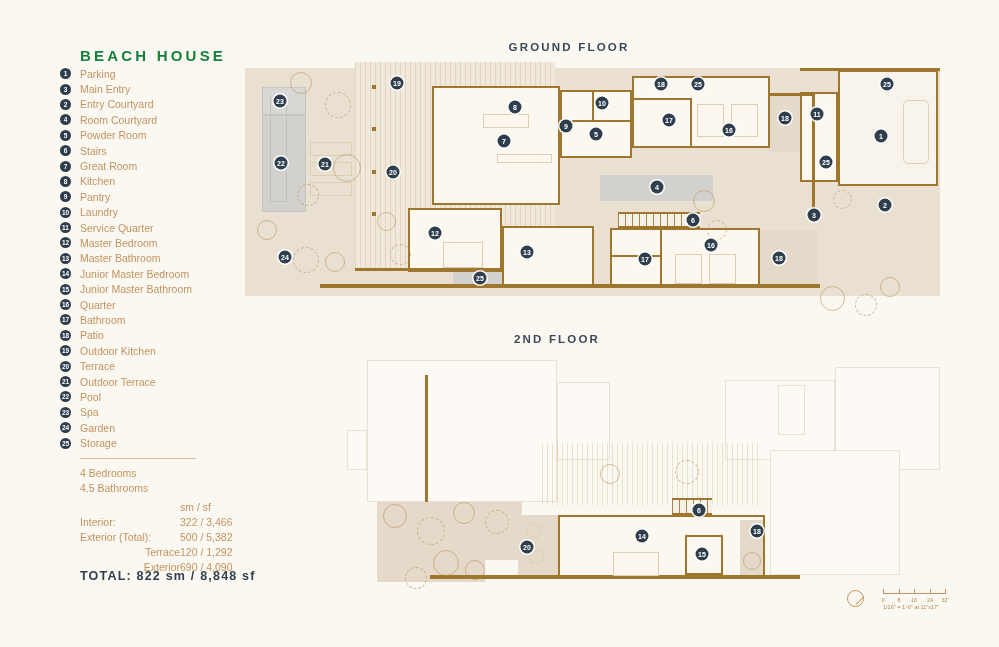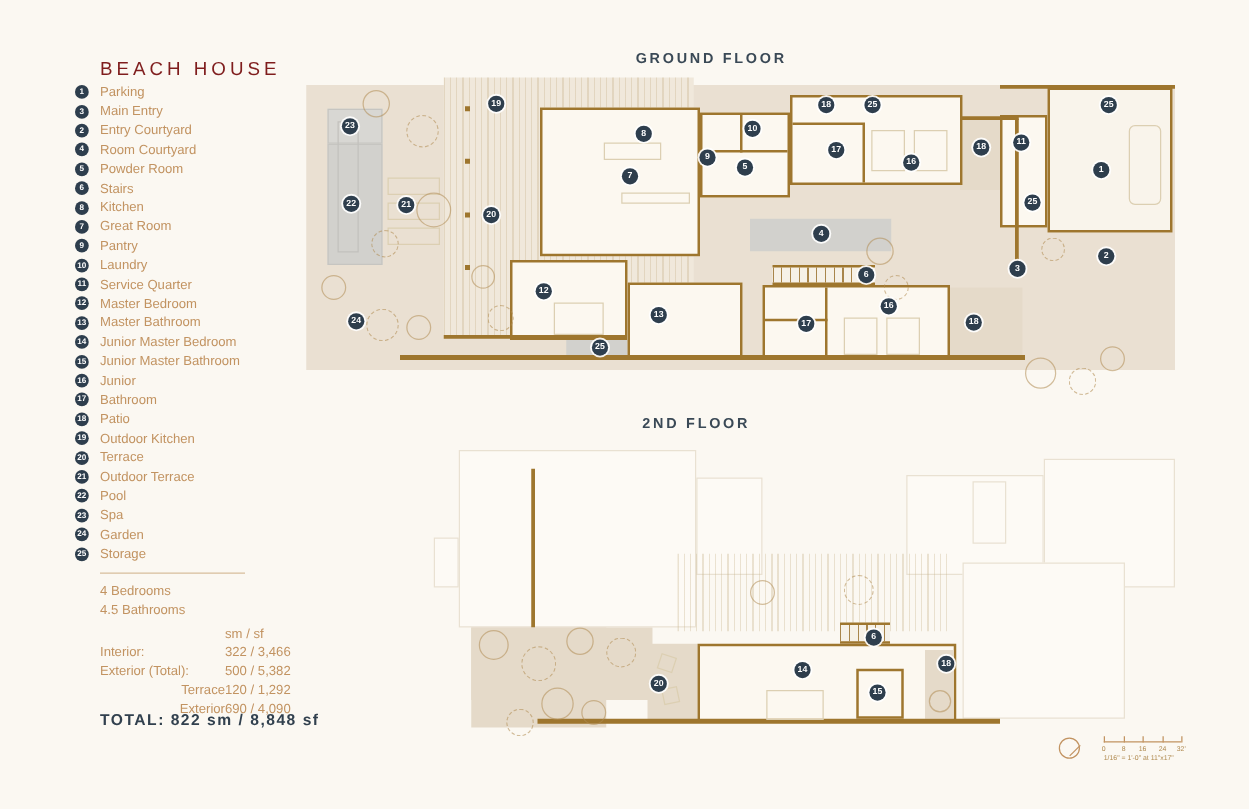--- a/index.html
+++ b/index.html
@@ -7,22 +7,22 @@
   body {
     font-family:"Liberation Sans", sans-serif;
     background:#FBF8F2;
     position:relative;
     overflow:hidden;
   }
   .abs { position:absolute; }
 
   
   #page-title {
-    left:80px; top:47px; font-size:15px; font-weight:normal;
-    letter-spacing:3.2px; color:#7f1d1d;
+    left:80px; top:47px; font-size:15px; font-weight:bold;
+    letter-spacing:3.2px; color:#15803d;
   }
   #legend { left:60px; top:66px; width:200px; }
   .legend-row { display:flex; align-items:center; height:15.4px; }
   .legend-num {
     width:11px; height:11px; border-radius:50%; background:#2E3E4D;
     color:#fff; font-size:6.5px; font-weight:bold; flex:0 0 11px;
     display:flex; align-items:center; justify-content:center; margin-right:9px;
   }
   .legend-label { font-size:10.5px; color:#C29361; }
 
@@ -128,28 +128,28 @@
     </div>
     <div class="legend-row">
       <span class="legend-num">5</span>
       <span class="legend-label">Powder Room</span>
     </div>
     <div class="legend-row">
       <span class="legend-num">6</span>
       <span class="legend-label">Stairs</span>
     </div>
     <div class="legend-row">
+      <span class="legend-num">7</span>
+      <span class="legend-label">Great Room</span>
+    </div>
+    <div class="legend-row">
       <span class="legend-num">8</span>
       <span class="legend-label">Kitchen</span>
     </div>
     <div class="legend-row">
-      <span class="legend-num">7</span>
-      <span class="legend-label">Great Room</span>
-    </div>
-    <div class="legend-row">
       <span class="legend-num">9</span>
       <span class="legend-label">Pantry</span>
     </div>
     <div class="legend-row">
       <span class="legend-num">10</span>
       <span class="legend-label">Laundry</span>
     </div>
     <div class="legend-row">
       <span class="legend-num">11</span>
       <span class="legend-label">Service Quarter</span>
@@ -165,21 +165,21 @@
     <div class="legend-row">
       <span class="legend-num">14</span>
       <span class="legend-label">Junior Master Bedroom</span>
     </div>
     <div class="legend-row">
       <span class="legend-num">15</span>
       <span class="legend-label">Junior Master Bathroom</span>
     </div>
     <div class="legend-row">
       <span class="legend-num">16</span>
-      <span class="legend-label">Junior</span>
+      <span class="legend-label">Quarter</span>
     </div>
     <div class="legend-row">
       <span class="legend-num">17</span>
       <span class="legend-label">Bathroom</span>
     </div>
     <div class="legend-row">
       <span class="legend-num">18</span>
       <span class="legend-label">Patio</span>
     </div>
     <div class="legend-row">

